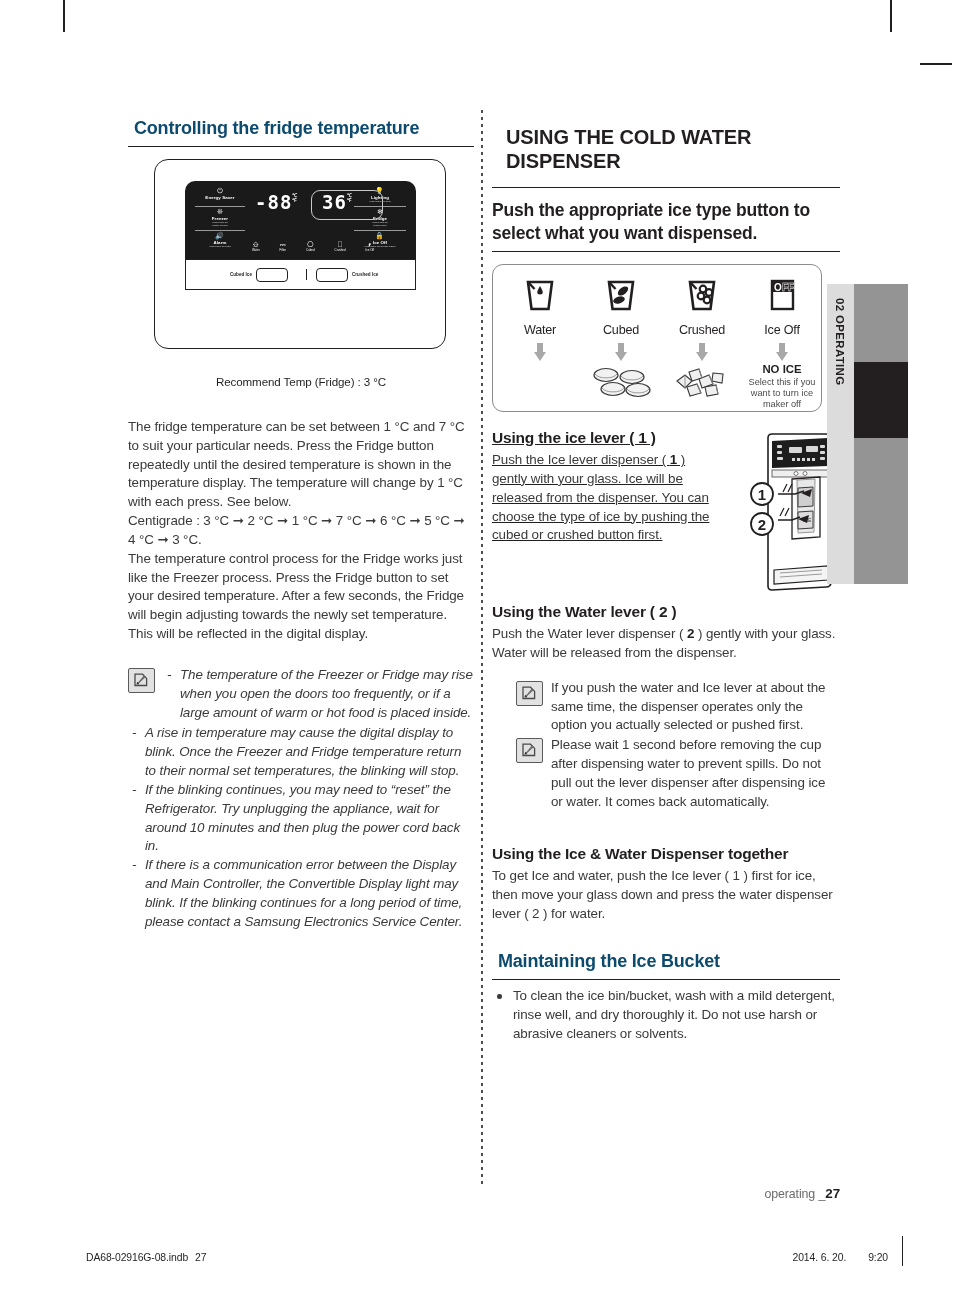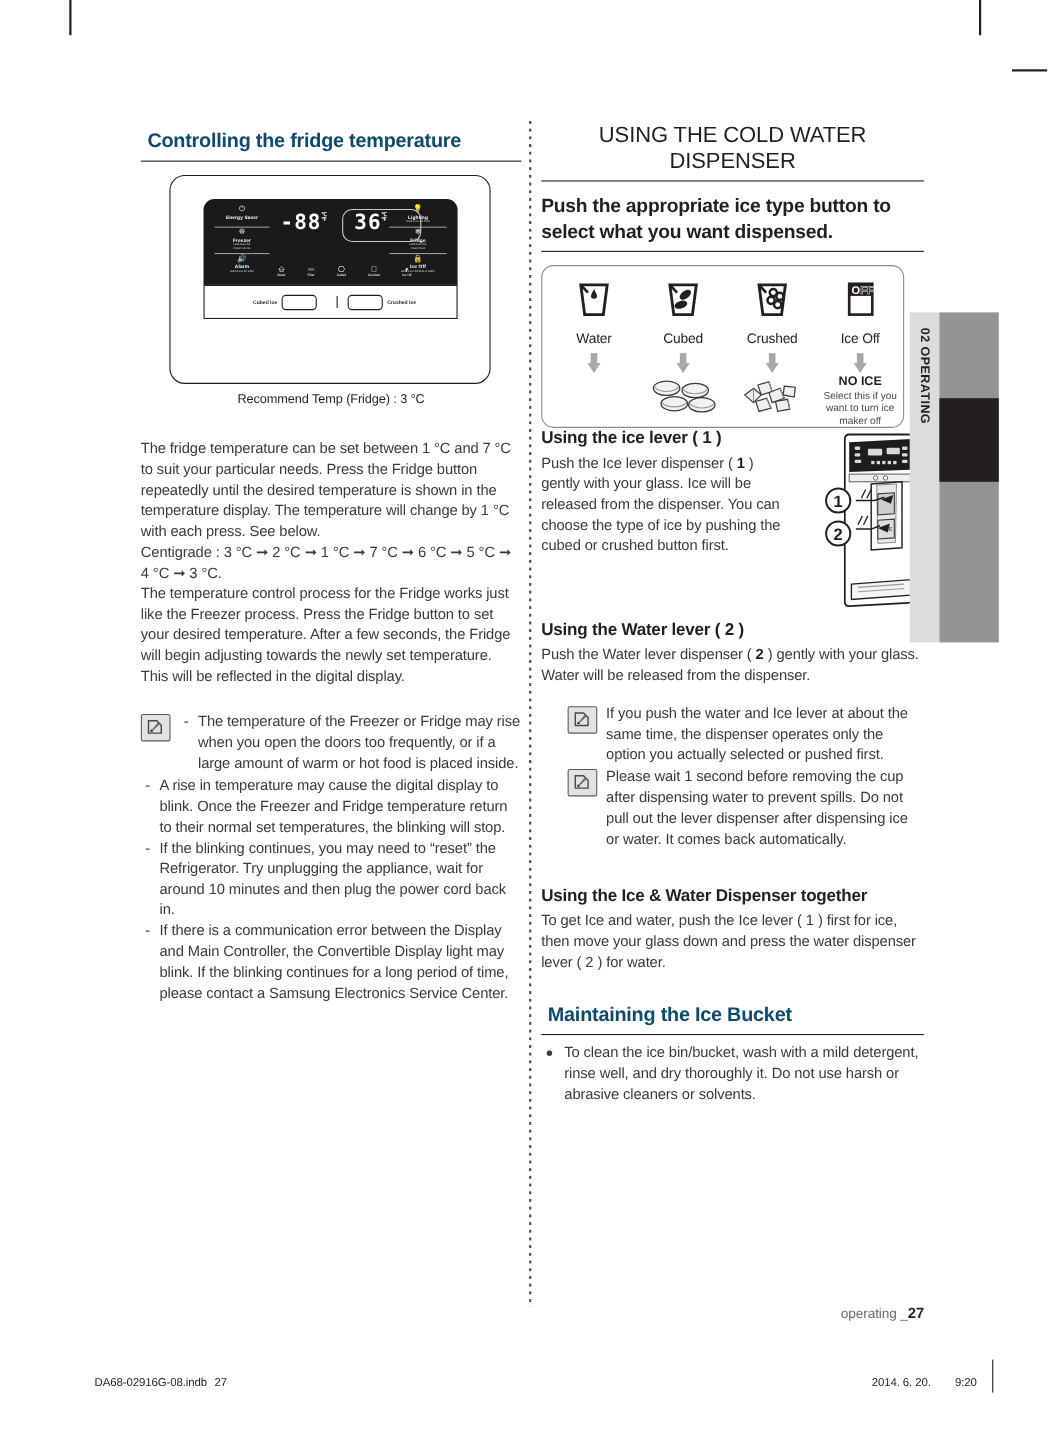--- a/index.html
+++ b/index.html
@@ -26,21 +26,21 @@
   }
 
   
   h1.sec{
     font-size:18px;font-weight:bold;margin:6px;letter-spacing:-.2px;
     line-height:1.22;color:#0c4a6e;
   }
   .rule{border-bottom:1.6px solid #231f20;margin-top:5px;}
 
   h2.upper{
-    font-size:20px;font-weight:normal;margin:0;line-height:1.18;letter-spacing:-.1px;text-align:center;
+    font-size:20px;font-weight:bold;margin:14px;line-height:1.18;letter-spacing:-.1px;
   }
   h3.lead{
     font-size:17.5px;font-weight:bold;margin:0;line-height:1.33;letter-spacing:-.2px;
   }
   h4.sub{
     font-size:15.5px;font-weight:bold;margin:0;line-height:1.25;letter-spacing:-.2px;
   }
 
   p.body{
     font-size:13.4px;line-height:1.405;margin:0;color:#3a3a3a;letter-spacing:-.1px;
@@ -80,32 +80,32 @@
   .btnrow .b{text-align:center;color:#fff;}
   .btnrow .b .g{display:block;font-size:7.5px;line-height:1;}
   .btnrow .b .n{display:block;font-size:2.9px;line-height:1.3;margin-top:.5px;}
 
   .icecell{position:absolute;top:8px;display:flex;align-items:center;gap:4px;}
   .icecell span{font-size:4.6px;font-weight:bold;color:#231f20;}
   .icebox{width:30px;height:12px;border:1.1px solid #231f20;border-radius:4px;background:#fff;}
   .icebar{width:1.2px;height:11px;background:#231f20;}
 
   .fig-cap{
-    text-align:center;font-size:11.6px;margin:7px 0 0 0;color:#231f20;letter-spacing:-.1px;
+    text-align:center;font-size:11.6px;margin:26px 0 0 0;color:#231f20;letter-spacing:-.1px;
   }
 
   
   .note{display:flex;gap:8px;align-items:flex-start;}
   .note-ico{
     flex:0 0 auto;width:25px;height:23px;border:1.1px solid #5a5a5a;background:#e2e2e2;
     border-radius:2px;position:relative;margin-top:2px;
   }
   .note-ico svg{position:absolute;left:2px;top:1px;}
   .note-body{flex:1 1 auto;}
-  .dashlist{list-style:none;margin:0;padding:0;}
+  .dashlist{list-style:none;margin:0;padding:0;font-style:italic;}
   .dashlist li{
     position:relative;padding-left:17px;font-size:13.4px;line-height:1.405;color:#3a3a3a;
     letter-spacing:-.1px;
   }
   .dashlist li::before{content:"-";position:absolute;left:4px;top:0;color:#3a3a3a;}
   .dotlist{list-style:none;margin:0;padding:0;}
   .dotlist li{
     position:relative;padding-left:21px;font-size:13.4px;line-height:1.405;color:#3a3a3a;
     letter-spacing:-.1px;
   }
@@ -368,21 +368,21 @@
           <text x="12" y="14.5" font-family="Liberation Sans, sans-serif" font-size="10" font-weight="bold" fill="#fff">O</text>
           <text x="20" y="14.5" font-family="Liberation Sans, sans-serif" font-size="10" font-weight="bold" fill="#231f20" stroke="#fff" stroke-width=".4">FF</text>
         </svg>
         <div class="lbl">Ice Off</div>
         <div class="arrow-d"></div>
         <div class="noice">NO ICE</div>
         <div class="noice-sub">Select this if you want to turn ice maker off</div>
       </div>
     </div>
 
-    <div style="position:relative;min-height:172px;">
+    <div style="position:relative;margin-top:16px;min-height:172px;text-decoration:underline;">
       <h4 class="sub">Using the ice lever ( 1 )</h4>
       <p class="body" style="width:228px;margin-top:4px;">
         <span>Push the Ice lever dispenser ( </span><b>1</b><span> ) gently with your glass. Ice will be released from the dispenser. You can choose the type of ice by pushing the cubed or crushed button first.</span>
       </p>
 
       <div class="disp-wrap">
         <svg width="100" height="166" viewBox="0 0 100 166">
 
           <path d="M28 6 q0 -4 4 -4 L86 2 q5 0 5 5 L91 150 q0 5 -5 5 L32 158 q-4 0 -4 -4 Z" fill="#fff" stroke="#231f20" stroke-width="1.6"></path>
 

